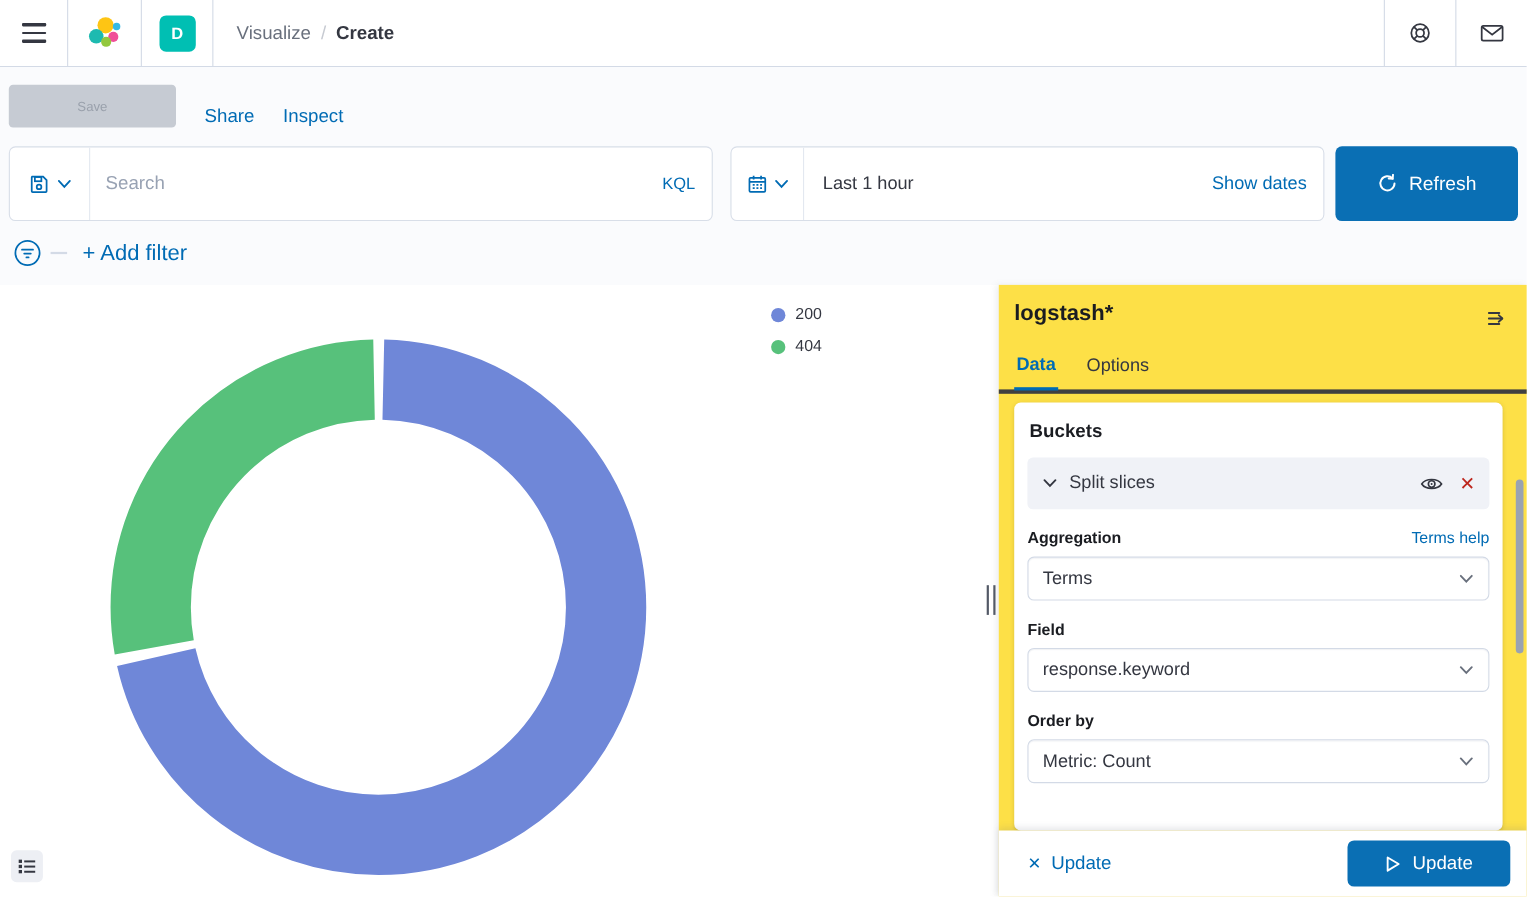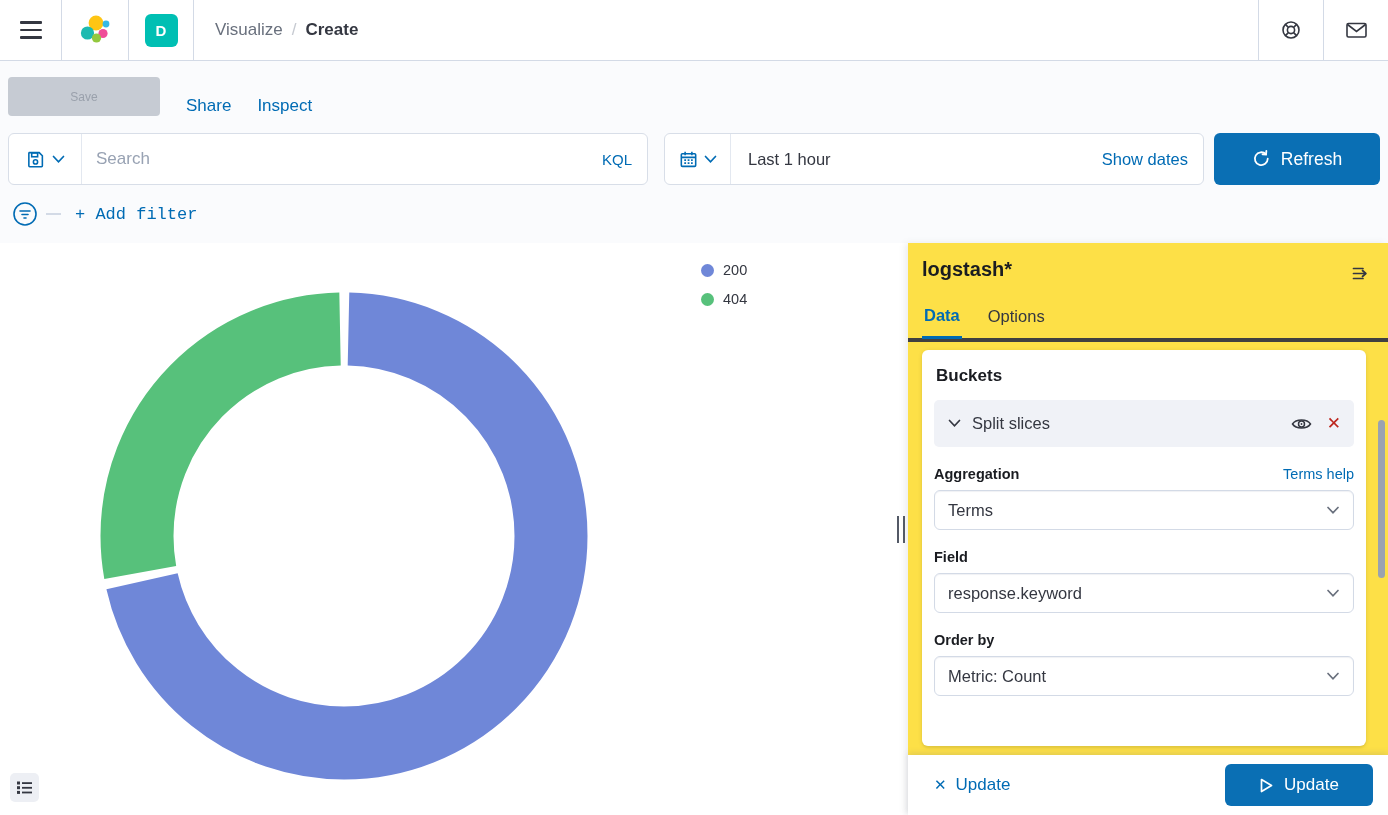--- a/index.html
+++ b/index.html
@@ -23,35 +23,35 @@
   .crumb-current { color:#343741; font-weight:700; }
   .icon-btn { width:64px; }
 
   
   .band { background:#fafbfd; flex:none; }
   .toolbar-row { height:72px; display:flex; align-items:flex-end; padding:0 0 17px 8px; }
   .save-btn { width:152px; height:39px; border:none; border-radius:4px; background:#c6cbd3; color:#9aa1ac; font-size:12px; font-weight:500; font-family:inherit; }
   .link { color:#006BB4; font-size:17px; text-decoration:none; cursor:pointer; background:none; border:none; font-family:inherit; }
   .toolbar-row .link { margin-left:26px; }
 
-  .query-row { height:52px; display:flex; align-items:stretch; padding:0 8px; }
+  .query-row { height:68px; display:flex; align-items:stretch; padding:0 8px; }
   .search-group { width:640px; background:#fff; border:1px solid #D8DEE8; border-radius:6px; display:flex; align-items:stretch; overflow:hidden; }
   .saved-query-btn { width:73px; display:flex; align-items:center; justify-content:center; gap:7px; background:none; border:none; border-right:1px solid #E3E8F0; cursor:pointer; }
   .search-input { flex:1; border:none; outline:none; padding:0 14px; font-size:17px; font-family:inherit; color:#343741; background:transparent; }
   .search-input::placeholder { color:#98A2B3; }
   .kql-btn { border:none; background:none; color:#006BB4; font-size:15px; padding:0 15px; cursor:pointer; font-family:inherit; }
   .date-group { width:540px; margin-left:16px; background:#fff; border:1px solid #D8DEE8; border-radius:6px; display:flex; align-items:center; overflow:hidden; }
   .quick-select-btn { width:66px; align-self:stretch; display:flex; align-items:center; justify-content:center; gap:6px; background:none; border:none; border-right:1px solid #E3E8F0; cursor:pointer; }
   .time-range { font-size:16.5px; color:#343741; margin-left:17px; cursor:pointer; }
   .show-dates { margin-left:auto; padding-right:15px; font-size:16.5px; }
   .refresh-btn { width:166px; margin-left:10px; background:#0a6fb4; color:#fff; border:none; border-radius:6px; font-size:17.5px; font-weight:500; display:flex; align-items:center; justify-content:center; gap:10px; cursor:pointer; font-family:inherit; }
 
   .filter-row { height:58px; display:flex; align-items:center; padding-left:12px; }
   .filter-dash { width:15px; height:2px; background:#D3DAE6; margin:0 14px 0 8px; }
-  .add-filter { font-size:17px;font-family:Liberation Mono, monospace; }
+  .add-filter { font-size:20px; }
 
   
   .main { flex:1; display:flex; min-height:0; }
   .chart-region { flex:1; background:#fff; position:relative; }
   .donut-svg { position:absolute; left:94px; top:43px; }
   .legend { position:absolute; left:701px; top:19px; display:flex; flex-direction:column; gap:13px; }
   .legend-item { display:flex; align-items:center; gap:9px; cursor:pointer; }
   .legend-dot { width:13px; height:13px; border-radius:50%; }
   .legend-label { font-size:14.5px; color:#343741; }
   .legend-toggle { position:absolute; left:10px; bottom:13px; width:29px; height:29px; border:none; border-radius:5px; background:#edeff4; display:flex; align-items:center; justify-content:center; cursor:pointer; }

